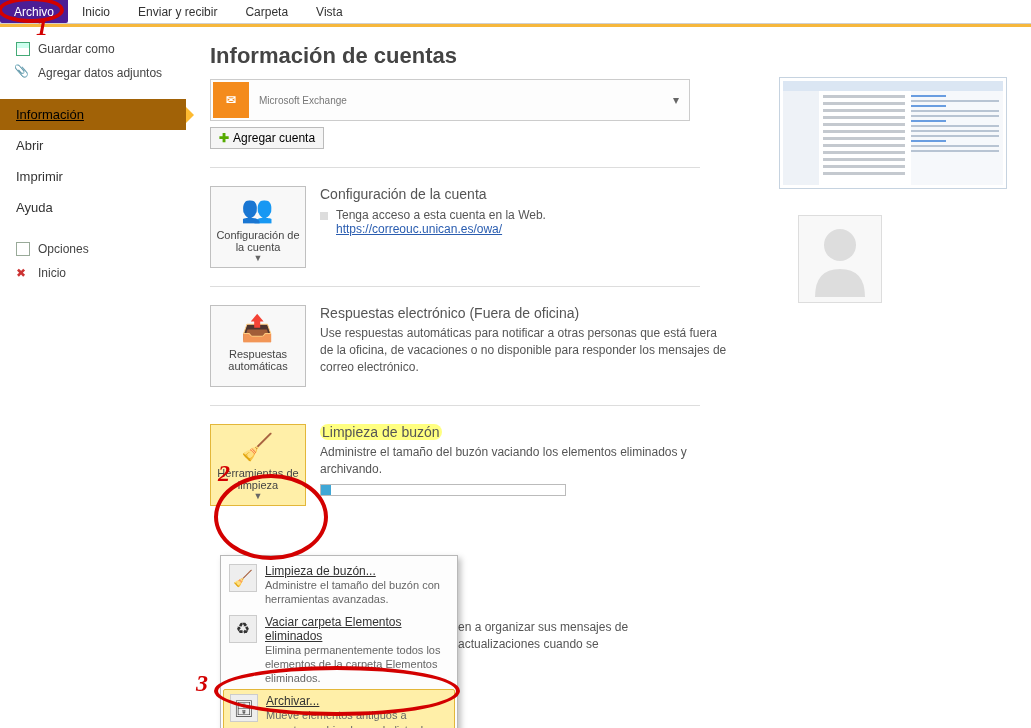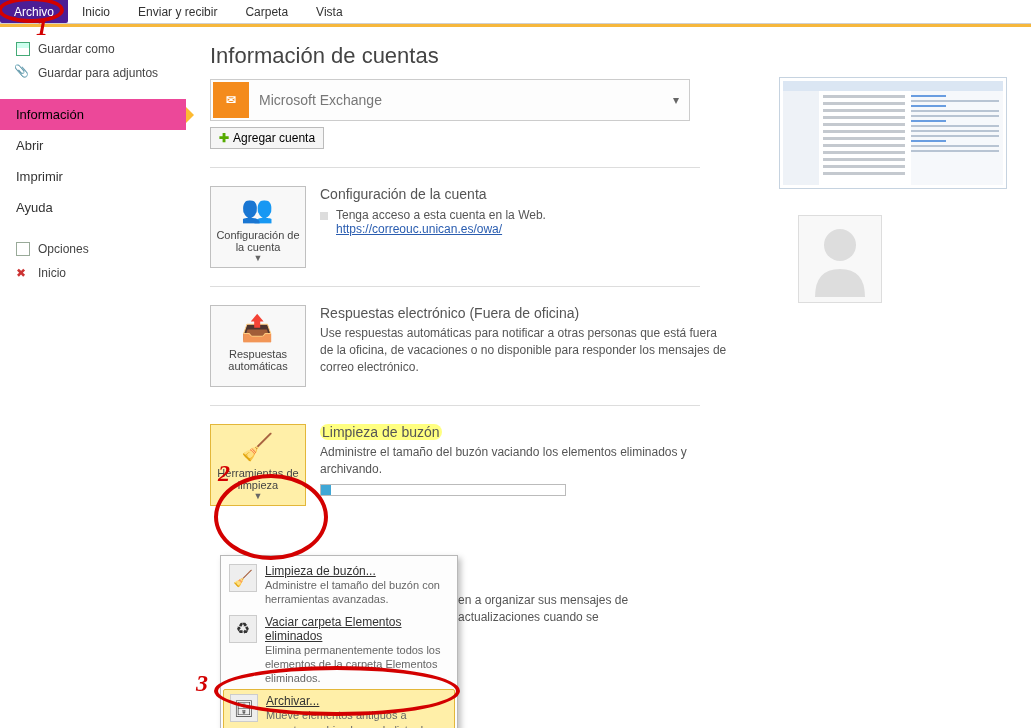--- a/index.html
+++ b/index.html
@@ -12,40 +12,40 @@
   .ribbon-tab.active { background: #4c1d95; color: #fff; border-radius: 0 0 2px 2px; }
   .orange-line { height: 3px; background: #F6B73C; }
 
   
   .main { display: flex; height: calc(100% - 27px); }
 
   
   .sidebar { width: 186px; background: #fff; padding-top: 10px; }
   .side-item { padding: 8px 16px; font-size: 13px; color: #333; cursor: pointer; display: flex; align-items: center; gap: 8px; }
   .side-item.small { font-size: 12px; padding: 5px 16px; color: #444; }
-  .side-item.sel { background: #ec4899; color: #000; position: relative; }
+  .side-item.sel { background: #a16207; color: #000; position: relative; text-decoration: underline; }
   .side-item.sel::after { content: ""; position: absolute; right: -8px; top: 50%; transform: translateY(-50%); border-left: 8px solid #FDBA31; border-top: 8px solid transparent; border-bottom: 8px solid transparent; }
   .side-sep { height: 14px; }
   .mini-icon { width: 14px; height: 14px; display: inline-block; border: 1px solid #888; background: #fff; }
   .mini-icon.floppy { background: linear-gradient(#cfe 40%, #fff 40%); border-color:#4a7; }
   .mini-icon.attach { border: none; position:relative; }
   .mini-icon.attach::before { content:"📎"; position:absolute; font-size:12px; left:-2px; top:-2px;}
   .mini-icon.check { border-color:#9a9; }
   .mini-icon.x { border:none; }
   .mini-icon.x::before { content:"✖"; color:#c33; font-size:12px; }
 
   
   .content { flex: 1; padding: 16px 24px; position: relative; overflow: visible; }
-  h1.page-title { font-size: 22px; font-weight: normal; color: #444; margin-bottom: 10px; }
+  h1.page-title { font-size: 22px; font-weight: bold; color: #444; margin-bottom: 10px; }
 
   .account-row { display:flex; align-items:center; border:1px solid #ccc; width:480px; background:#fdfdfd; }
   .account-icon { width:36px; height:36px; background:#F48B1C; display:flex; align-items:center; justify-content:center; color:#fff; font-weight:bold; margin:2px; }
   .account-text { flex:1; padding:2px 8px; font-size:12px; }
   .account-text .email { color:#333; }
-  .account-text .type { color:#777; font-size:14px; }
+  .account-text .type { color:#777; font-size:10px; }
   .account-caret { padding:0 10px; color:#666; }
   .add-account { margin-top:6px; border:1px solid #bbb; padding:3px 8px; display:inline-flex; align-items:center; gap:4px; font-size:12px; background:#f5f5f5; cursor:pointer;}
   .plus { color:#5a0; font-weight:bold; }
 
   .hr { border-top:1px solid #ddd; margin:18px 0; width:490px; }
 
   .section { display:flex; gap:14px; width:520px; align-items:flex-start; position:relative;}
   .big-btn { width:96px; height:82px; border:1px solid #c0c0c0; background:#f8f8f8; text-align:center; font-size:11px; color:#444; padding-top:6px; cursor:pointer; }
   .big-btn .bicon { width:40px; height:32px; margin:0 auto 4px; display:flex; align-items:center; justify-content:center; font-size:26px; }
   .big-btn .caret { font-size:9px; color:#666; }
@@ -85,21 +85,21 @@
   .thumb-right div { height:2px; background:#b8c4d3; margin-bottom:3px;}
   .thumb-right .blue { background:#6a9de0; width:40%; }
 
   
   .anno { position:absolute; pointer-events:none; z-index:20; }
   .red-oval { border:4px solid #d30000; border-radius:50%; }
   .red-num { color:#d30000; font-style:italic; font-weight:bold; font-size:24px; font-family:"Times New Roman",serif; }
 
   .cleanup-btn.highlight { background:#FFEFA8; border-color:#E3B73A; }
   
-  .trail-text { position:absolute; left:458px; top:592px; width:260px; font-size:12px; color:#555; line-height:1.4;}
+  .trail-text { position:absolute; left:458px; top:619px; width:260px; font-size:12px; color:#555; line-height:1.4;}
 </style>
 </head>
 <body>
 
 <div class="ribbon">
   <div class="ribbon-tabs">
     <div class="ribbon-tab active">Archivo</div>
     <div class="ribbon-tab">Inicio</div>
     <div class="ribbon-tab">Enviar y recibir</div>
     <div class="ribbon-tab">Carpeta</div>
@@ -110,21 +110,21 @@
 
 <div class="main">
 
   <div class="sidebar">
     <div class="side-item small">
       <span class="mini-icon floppy"></span>
       <span>Guardar como</span>
     </div>
     <div class="side-item small">
       <span class="mini-icon attach"></span>
-      <span>Guardar para adjuntos</span>
+      <span>Agregar datos adjuntos</span>
     </div>
     <div class="side-sep"></div>
     <div class="side-item sel">Información</div>
     <div class="side-item">Abrir</div>
     <div class="side-item">Imprimir</div>
     <div class="side-item">Ayuda</div>
     <div class="side-sep"></div>
     <div class="side-item small">
       <span class="mini-icon check"></span>
       <span>Opciones</span>

